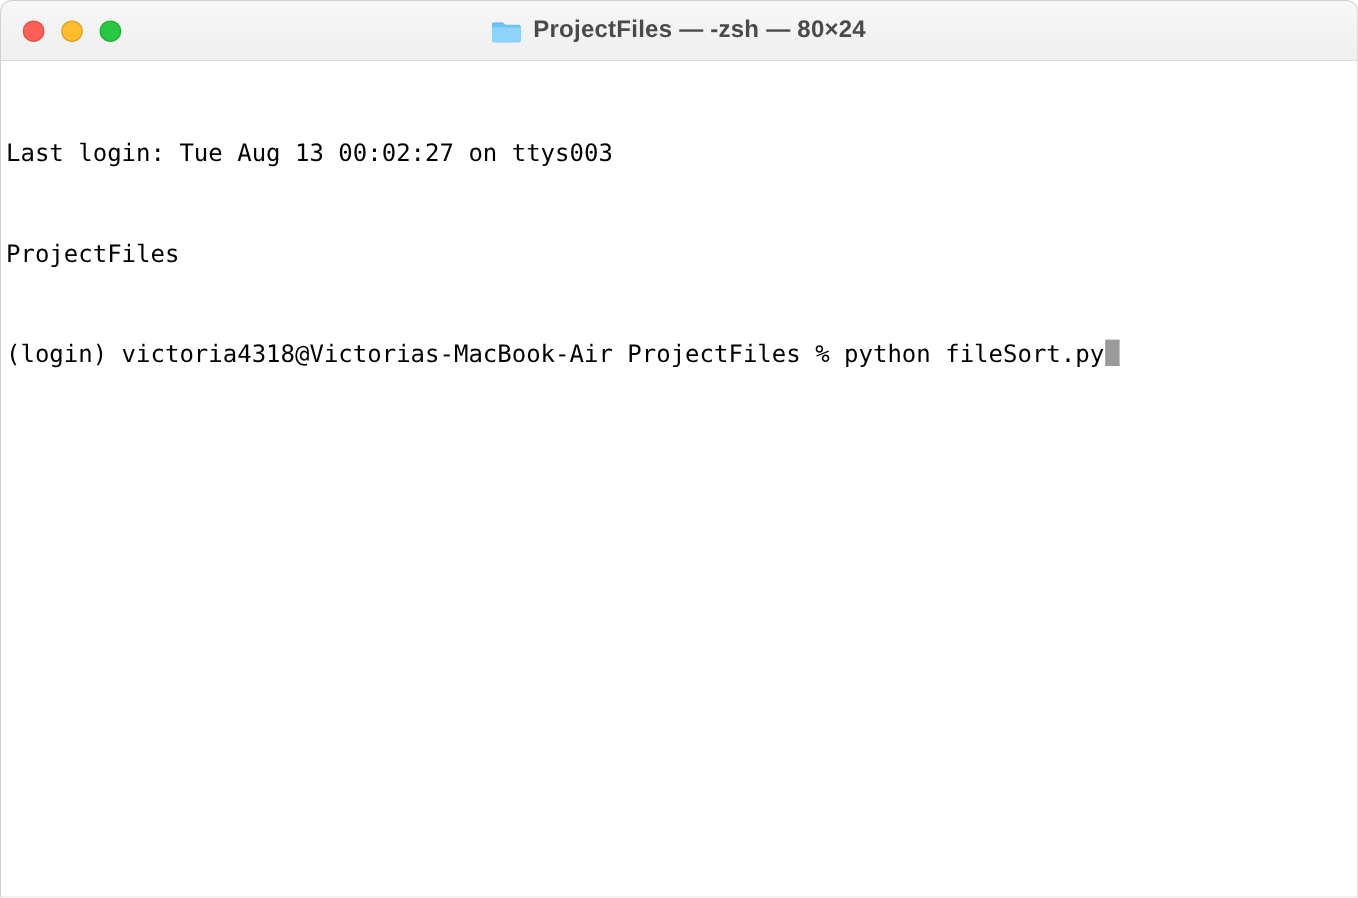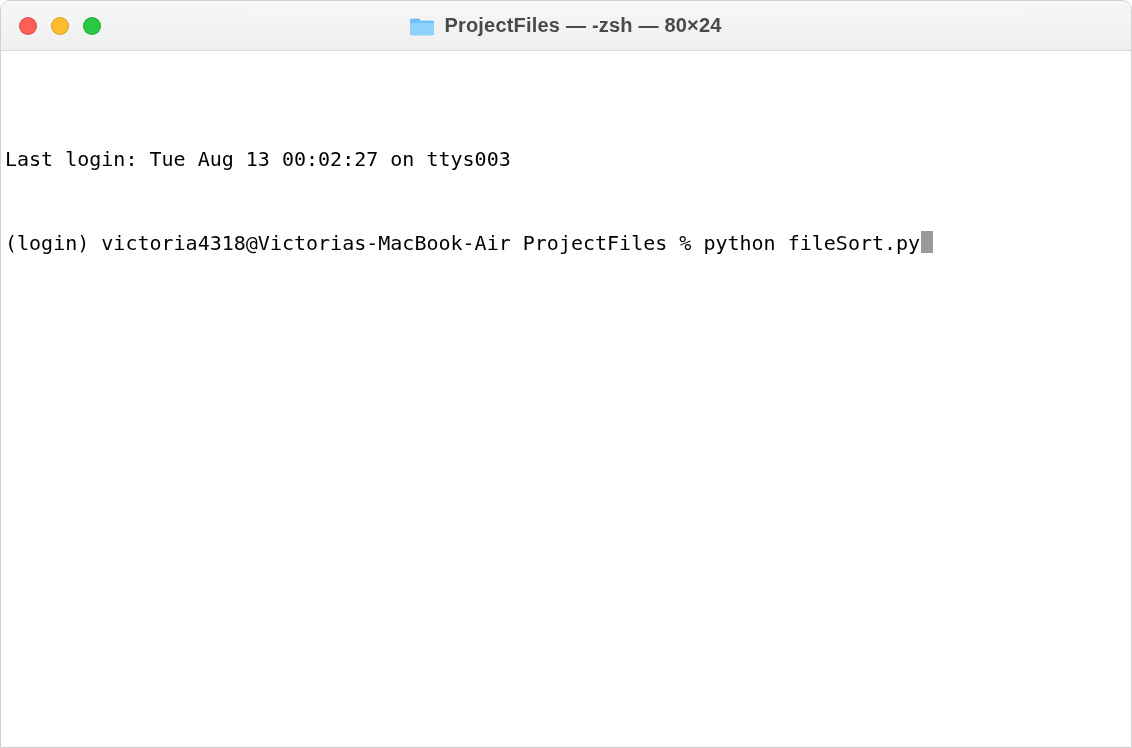--- a/index.html
+++ b/index.html
@@ -6,21 +6,20 @@
   html, body { width: 1132px; height: 748px; overflow: hidden; font-family: -apple-system, BlinkMacSystemFont, "Helvetica Neue", Arial, sans-serif; }
   .window {
     width: 1132px;
     height: 748px;
     background: #ffffff;
     display: flex;
     flex-direction: column;
     border: 1px solid #d0d0d0;
     border-top-left-radius: 10px;
     border-top-right-radius: 10px;
-    gap: 20px;
   }
   .titlebar {
     height: 50px;
     background: linear-gradient(#f7f7f7, #efefef);
     border-bottom: 1px solid #d9d9d9;
     display: flex;
     align-items: center;
     position: relative;
     flex-shrink: 0;
     border-top-left-radius: 10px;
@@ -51,21 +50,21 @@
   .title-text {
     font-size: 20px;
     font-weight: 600;
     color: #4a4a4a;
     letter-spacing: 0.2px;
   }
   .folder-icon svg { display: block; }
   .terminal {
     flex: 1;
     background: #ffffff;
-    padding: 18px 4px 6px 4px;
+    padding: 6px 4px 6px 4px;
     font-family: "SF Mono", ui-monospace, Menlo, Consolas, monospace;
     font-size: 20px;
     line-height: 28px;
     color: #000000;
     white-space: pre-wrap;
     word-break: break-all;
     position: relative;
   }
   .line { display: block; }
   .cursor-block {
@@ -98,16 +97,17 @@
           <path d="M2 3 h7 l2 2 h11 a2 2 0 0 1 2 2 v10 a2 2 0 0 1 -2 2 h-20 a2 2 0 0 1 -2 -2 v-12 a2 2 0 0 1 2 -2 z" fill="#6fc3f7" stroke="#49a8e0" stroke-width="0.5"></path>
           <path d="M0 7 h24 v10 a2 2 0 0 1 -2 2 h-20 a2 2 0 0 1 -2 -2 z" fill="#8fd3fb"></path>
         </svg>
       </span>
       <span class="title-text">ProjectFiles — -zsh — 80×24</span>
     </div>
   </div>
 
   <div class="terminal">
     <span class="line">Last login: Tue Aug 13 00:02:27 on ttys003</span>
+    <span class="line">ProjectFiles</span>
     <span class="line"><span>(login) victoria4318@Victorias-MacBook-Air ProjectFiles % </span><span>python fileSort.py</span><span class="cursor-block"></span></span>
   </div>
 
 </div>
 
 </body></html>

